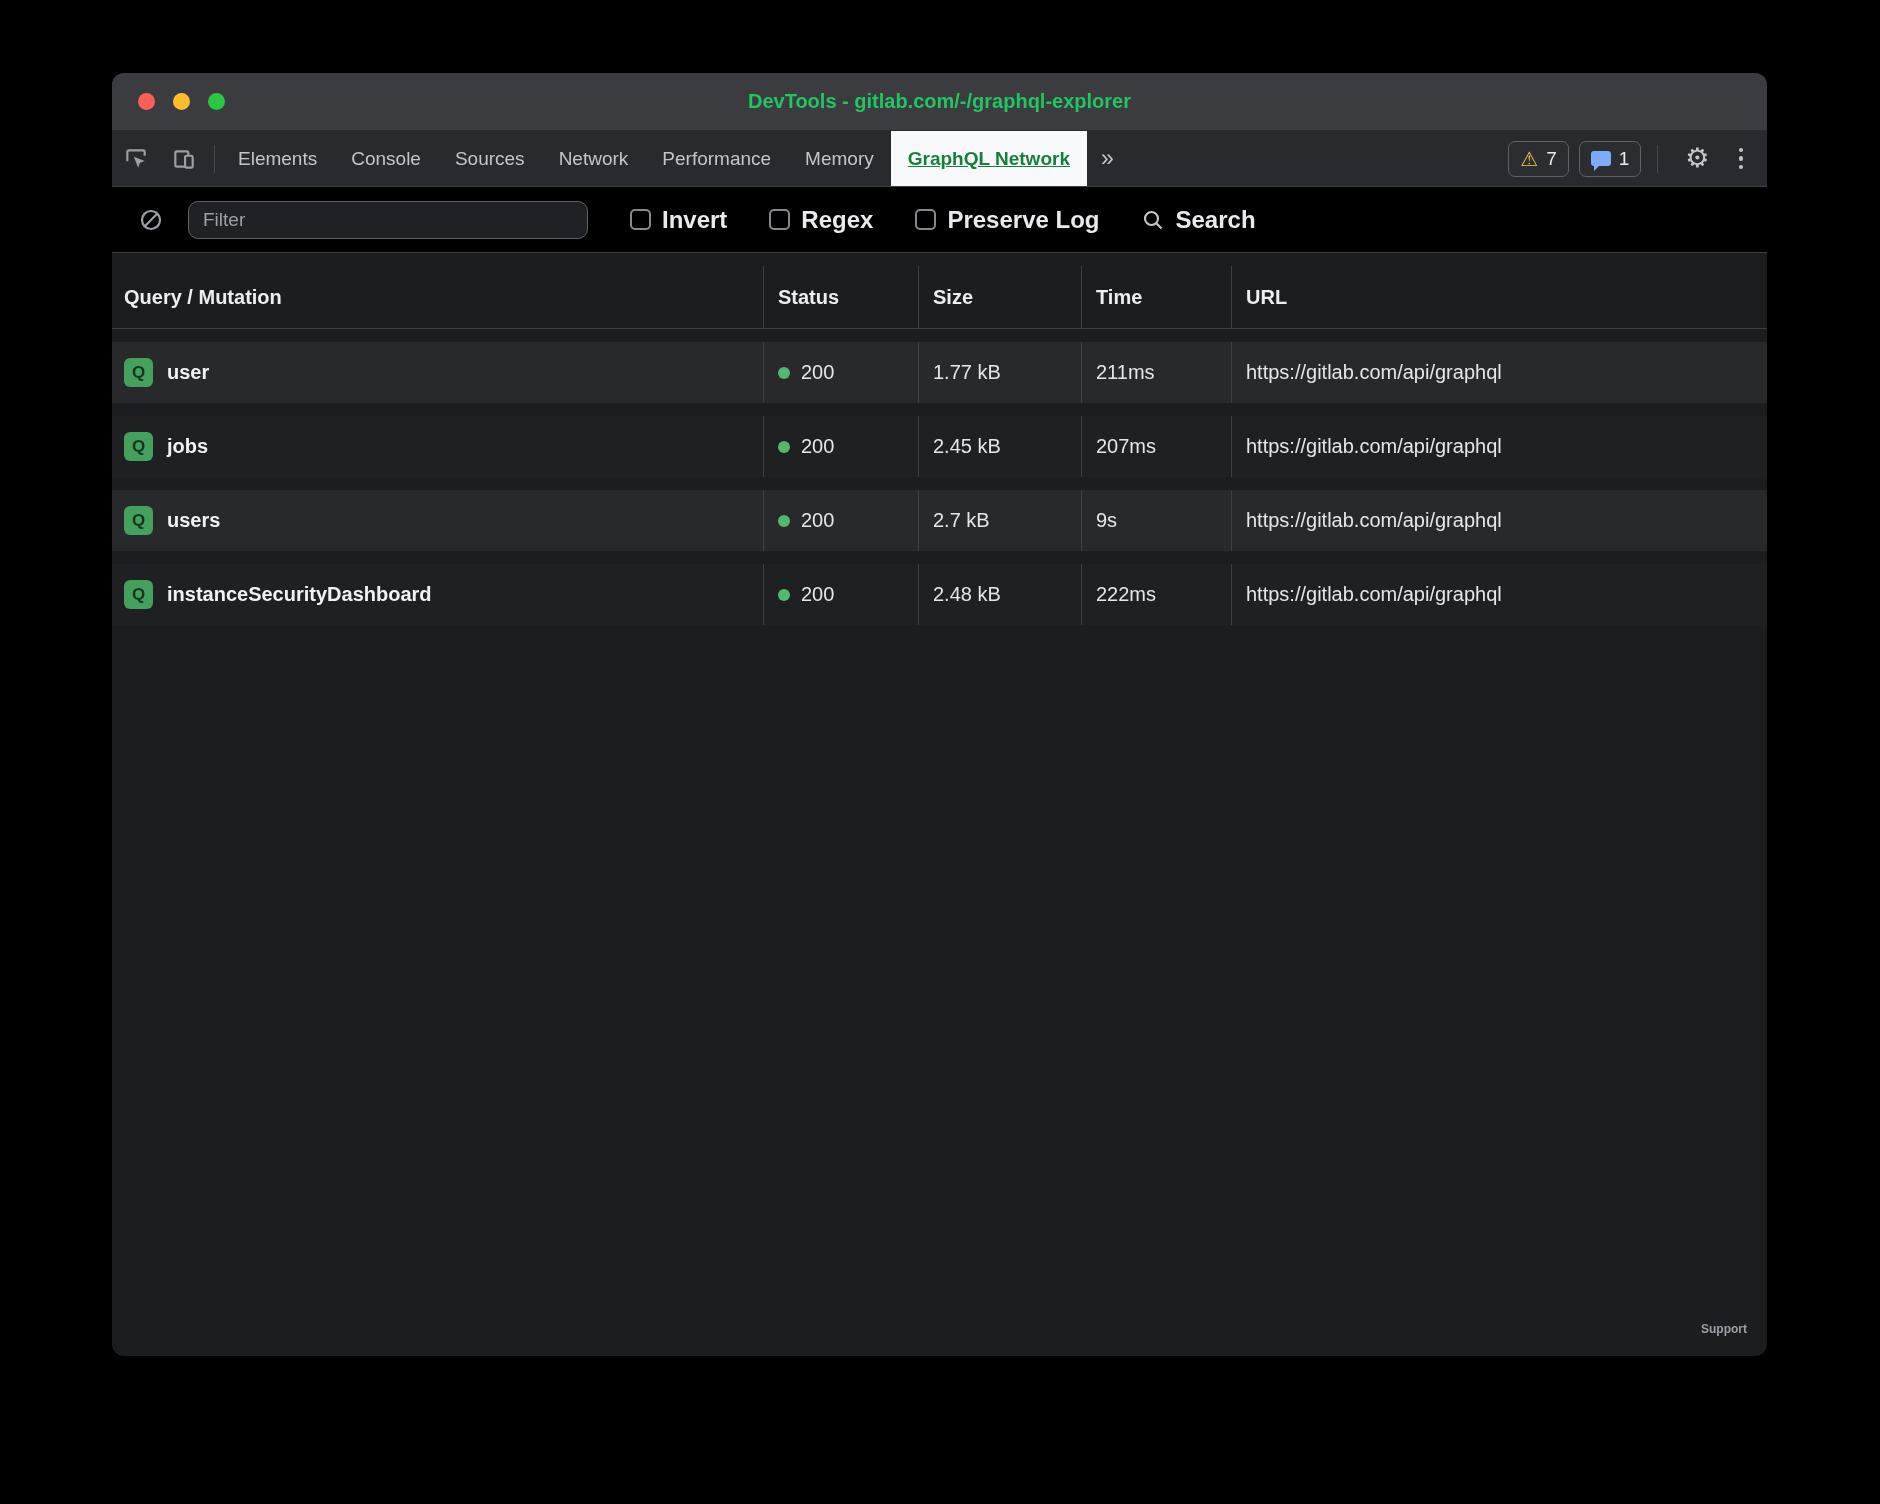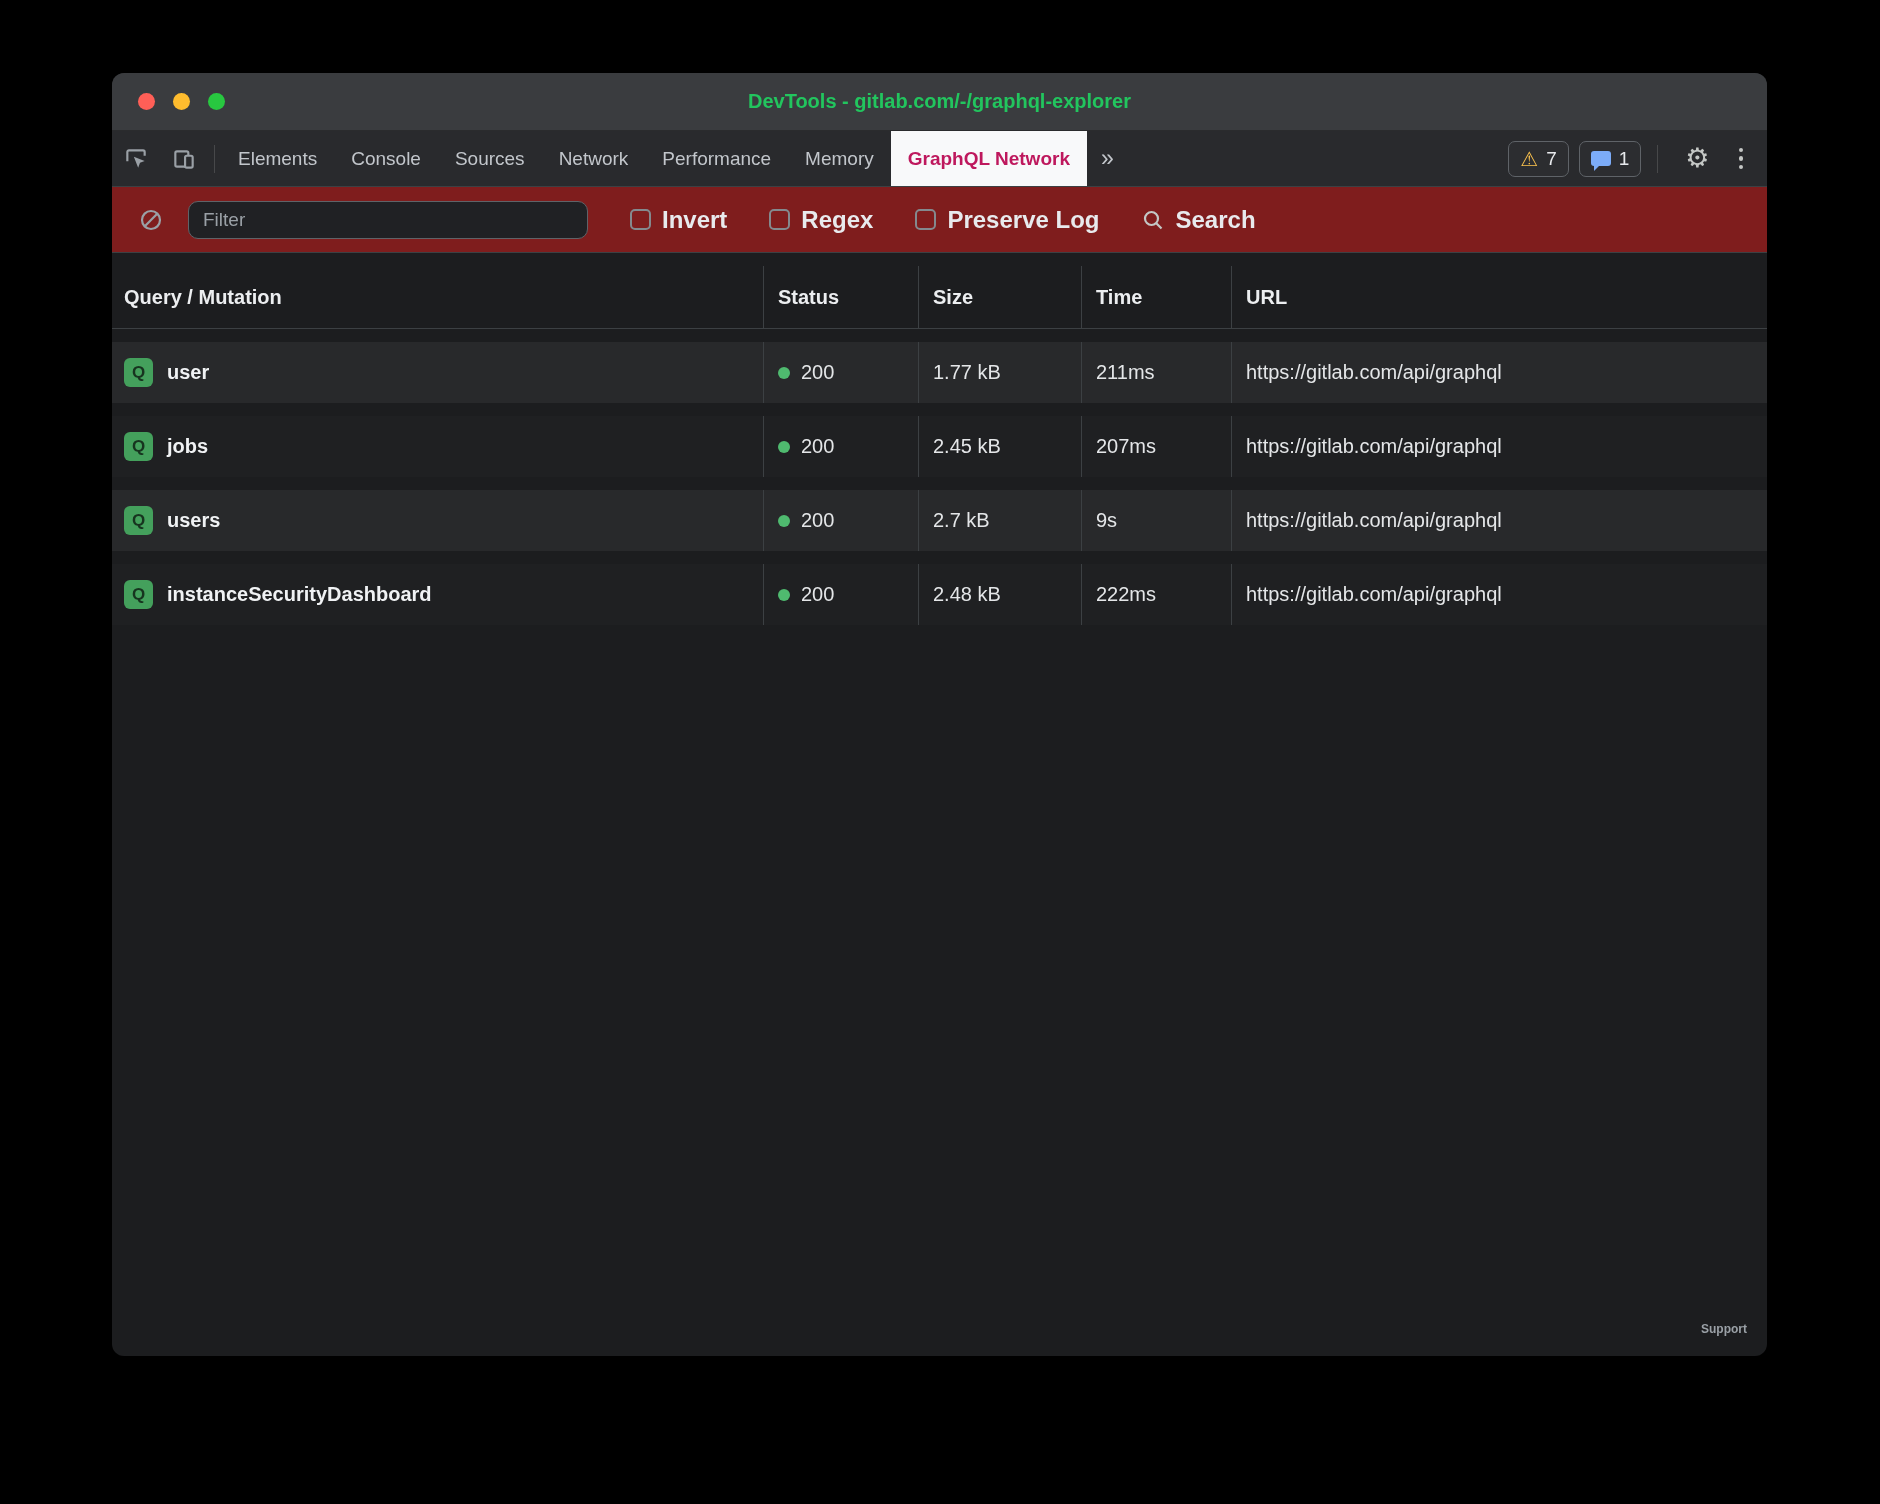--- a/index.html
+++ b/index.html
@@ -24,41 +24,41 @@
   .title { font-size: 20px; font-weight: bold; color: #22c55e; }
 
   
   .tabbar {
     height: 56px; background: #292a2d; display: flex; align-items: stretch;
     border-bottom: 1px solid #3c4043;
   }
   .iconbtn { display: flex; align-items: center; justify-content: center; padding: 0 11px; color: #9aa0a6; }
   .vsep { width: 1px; height: 28px; background: #47484a; align-self: center; margin: 0 6px; }
   .tab { display: flex; align-items: center; padding: 16px 17px; font-size: 19px; color: #c2c6cb; white-space: nowrap; }
-  .tab.active { background: #f8f9fa; color: #be185d; font-weight: bold; }
+  .tab.active { background: #f8f9fa; color: #15803d; font-weight: bold; text-decoration: underline; }
   .more-tabs { display: flex; align-items: center; padding: 0 14px; color: #c2c6cb; font-size: 23px; }
   .tab-right { margin-left: auto; display: flex; align-items: center; gap: 10px; padding-right: 16px; }
   .pill {
     display: flex; align-items: center; gap: 8px; height: 36px; padding: 0 11px;
     border: 1px solid #5f6368; border-radius: 7px; background: #2c2d30;
     color: #e8eaed; font-size: 19px;
   }
   .warn-tri { color: #fbc24d; font-size: 20px; line-height: 1; }
   .chat-ic { position: relative; width: 20px; height: 15px; background: #7cacf8; border-radius: 3px; }
   .chat-ic::after {
     content: ""; position: absolute; left: 3px; bottom: -5px;
     border-left: 6px solid #7cacf8; border-bottom: 6px solid transparent;
   }
   .gear { font-size: 27px; color: #c4c7c5; line-height: 1; }
   .kebab { display: flex; flex-direction: column; gap: 4px; padding: 0 8px; }
   .kebab i { width: 4.5px; height: 4.5px; border-radius: 50%; background: #c4c7c5; }
 
   
   .toolbar {
-    height: 66px; background: #7f1d1d; border-bottom: 1px solid #3c4043;
+    height: 66px; background: #000000; border-bottom: 1px solid #3c4043;
     display: flex; align-items: center; padding: 0 16px;
   }
   .filter-input {
     width: 400px; height: 38px; margin-left: 14px; background: #202124;
     border: 1px solid #5f6368; border-radius: 10px; padding: 0 14px;
     color: #e8eaed; font-size: 19px; font-family: "Liberation Sans", sans-serif; outline: none;
   }
   .filter-input::placeholder { color: #9aa0a6; }
   .cb-group { display: flex; align-items: center; gap: 11px; margin-left: 42px; }
   .cb { width: 21px; height: 21px; border: 2px solid #84898e; border-radius: 5px; background: transparent; }

